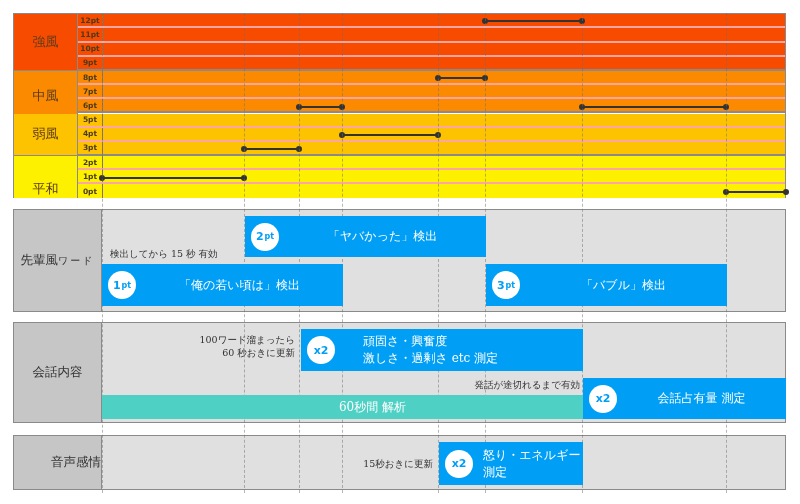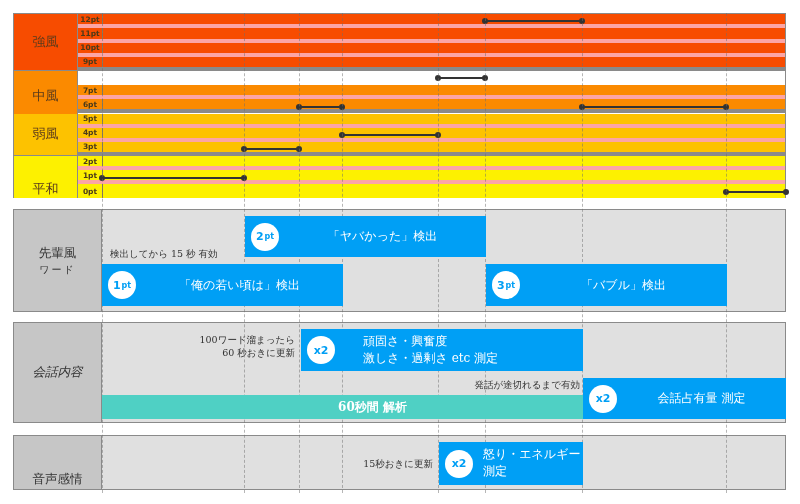--- a/index.html
+++ b/index.html
@@ -3,31 +3,31 @@
   <meta charset="utf-8">
   <style>
     * { box-sizing: border-box; margin: 0; padding: 0; }
     html, body { width: 800px; height: 504px; background: #ffffff; overflow: hidden; }
     body { position: relative; font-family: "DejaVu Serif", "Liberation Serif", serif; color: #333; }
 
     
     .level-chart { position: absolute; left: 13px; top: 13px; width: 773px; height: 185px; border: 1px solid #8a8a8a; }
     .band { position: absolute; left: 0; width: 64px; display: flex; align-items: center; justify-content: center;
             font-size: 13px; color: #5a3b1b; border-right: 1px solid #8a8a8a; border-bottom: 1px solid #8a8a8a; }
-    .row { position: absolute; left: 64px; right: 0; border-bottom: 4px solid #fca5a5; }
+    .row { position: absolute; left: 64px; right: 0; border-bottom: 2px solid #fca5a5; }
     .row-label { position: absolute; left: 0; top: 0; bottom: 0; width: 25px; border-right: 1px solid #8a7a5a;
                  font-family: "DejaVu Sans", sans-serif; font-weight: bold; font-size: 7.5px; color: #4a3a1a;
                  display: flex; align-items: center; justify-content: center; }
     .seg { position: absolute; height: 2px; background: #333; }
     .dot { position: absolute; width: 6px; height: 6px; border-radius: 50%; background: #333; }
 
     
     .section { position: absolute; left: 13px; width: 773px; background: #e0e0e0; border: 1px solid #8a8a8a; }
     .section-label { position: absolute; left: 0; top: 0; bottom: 0; width: 88px; background: #c6c6c6;
-                     border-right: 1px solid #8a8a8a; display: flex; flex-direction: column; align-items: center;
+                     border-right: 1px solid #8a8a8a; display: flex; flex-direction: row; align-items: center;
                      justify-content: center; font-size: 12.5px; color: #333; line-height: 1.5; }
     .section-label .sub { font-size: 10px; letter-spacing: 2px; }
     .bar { position: absolute; background: #009ff5; color: #fff; display: flex; align-items: center; font-size: 12px; }
     .bar .badge { width: 28px; height: 28px; border-radius: 50%; background: #fff; color: #009ff5;
                   font-family: "DejaVu Sans", sans-serif; font-weight: bold; font-size: 11px;
                   display: flex; align-items: center; justify-content: center; flex: none; margin-left: 6px; }
     .bar .badge small { font-size: 8px; margin-left: 1px; }
     .bar .text { flex: 1; text-align: center; line-height: 1.4; }
     .bar .text.left { text-align: left; padding-left: 28px; }
     .bar.teal { background: #4fd0c4; }
@@ -68,20 +68,23 @@
       <span class="row-label">12pt</span>
     </div>
   <div class="row" style="top:14.25px;height:14.25px;background:#f74c00;">
       <span class="row-label">11pt</span>
     </div>
   <div class="row" style="top:28.5px;height:14.25px;background:#f74c00;">
       <span class="row-label">10pt</span>
     </div>
   <div class="row" style="top:42.75px;height:14.25px;background:#f74c00;border-bottom-color:#8a8a8a;">
       <span class="row-label">9pt</span>
+    </div>
+  <div class="row" style="top:57px;height:14.17px;background:#fb8a00;">
+      <span class="row-label">8pt</span>
     </div>
   <div class="row" style="top:71px;height:14.17px;background:#fb8a00;">
       <span class="row-label">7pt</span>
     </div>
   <div class="row" style="top:85.33px;height:14.17px;background:#fb8a00;border-bottom-color:#8a8a8a;">
       <span class="row-label">6pt</span>
     </div>
   <div class="row" style="top:99.5px;height:14.17px;background:#fdc200;">
       <span class="row-label">5pt</span>
     </div>
@@ -153,49 +156,49 @@
   <div class="bar" style="left: 472px; top: 54px; width: 241px; height: 42px; z-index: 6;">
     <span class="badge">
         <span>3</span>
         <small>pt</small>
       </span>
     <span class="text">「バブル」検出</span>
   </div>
 </div>
 
 <div class="section" style="top:322px;height:101px;">
-  <div class="section-label" style="z-index: 6; font-style: italic;">
+  <div class="section-label" style="z-index: 6;">
     <span>会話内容</span>
   </div>
   <div class="note right" style="right:490px;top:11px;">
     <div>100ワード溜まったら</div>
     <div>60 秒おきに更新</div>
   </div>
   <div class="bar" style="left: 287px; top: 6px; width: 282px; height: 42px; z-index: 6;">
     <span class="badge">x2</span>
     <span class="text left">
       <div>頑固さ・興奮度</div>
       <div>激しさ・過剰さ etc 測定</div>
     </span>
   </div>
   <div class="note right" style="right:205px;top:56px;">発話が途切れるまで有効</div>
   <div class="bar teal" style="left: 88px; top: 72px; width: 481px; height: 24px; justify-content: center; z-index: 6;">
-    <span style="margin-left:60px;font-weight:bold;">60秒間 解析</span>
+    <span style="margin-left:60px;">60秒間 解析</span>
   </div>
   <div class="bar" style="left: 569px; top: 55px; width: 203px; height: 41px; z-index: 6;">
     <span class="badge">x2</span>
     <span class="text">会話占有量 測定</span>
   </div>
 </div>
 
 <div class="section" style="top:435px;height:55px;">
   <div class="section-label" style="z-index: 6; justify-content: flex-end;">
     <span>音声感情</span>
   </div>
   <div class="note right" style="right:352px;top:22px;">15秒おきに更新</div>
   <div class="bar" style="left: 425px; top: 6px; width: 144px; height: 43px; z-index: 6;">
     <span class="badge">x2</span>
-    <span class="text left" style="padding-left:10px;font-family:Liberation Mono, monospace;">
+    <span class="text left" style="padding-left:10px;">
       <div>怒り・エネルギー</div>
       <div>測定</div>
     </span>
   </div>
 </div>
 
 </body></html>

